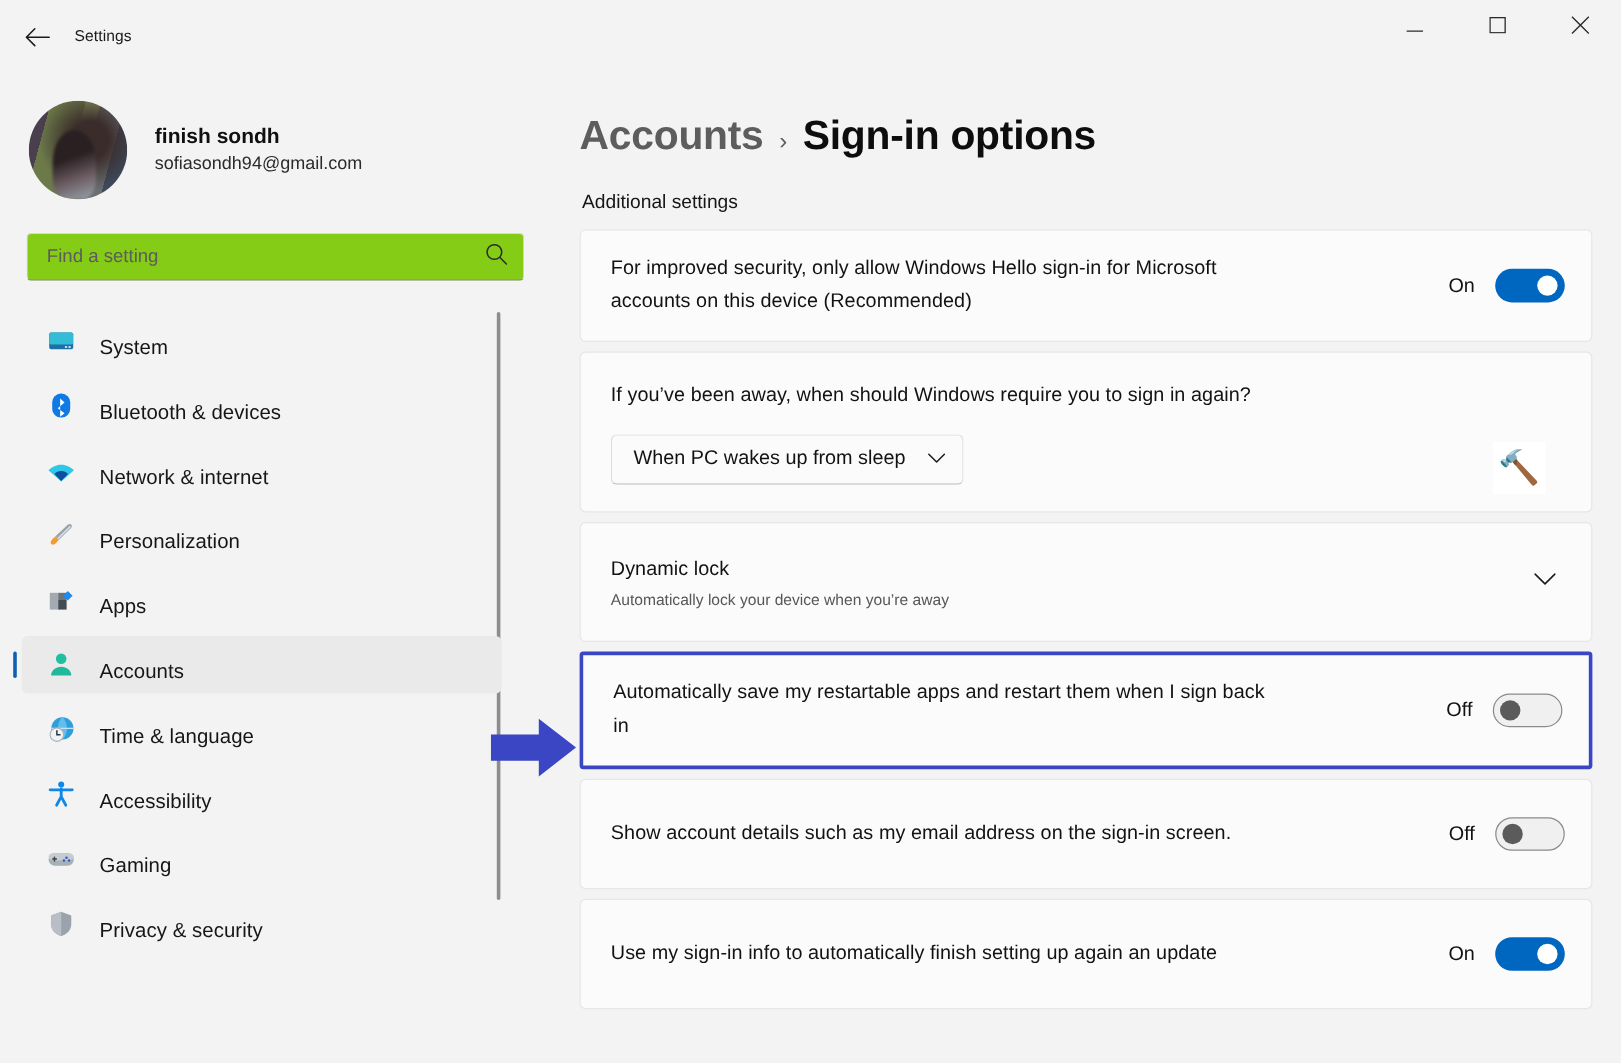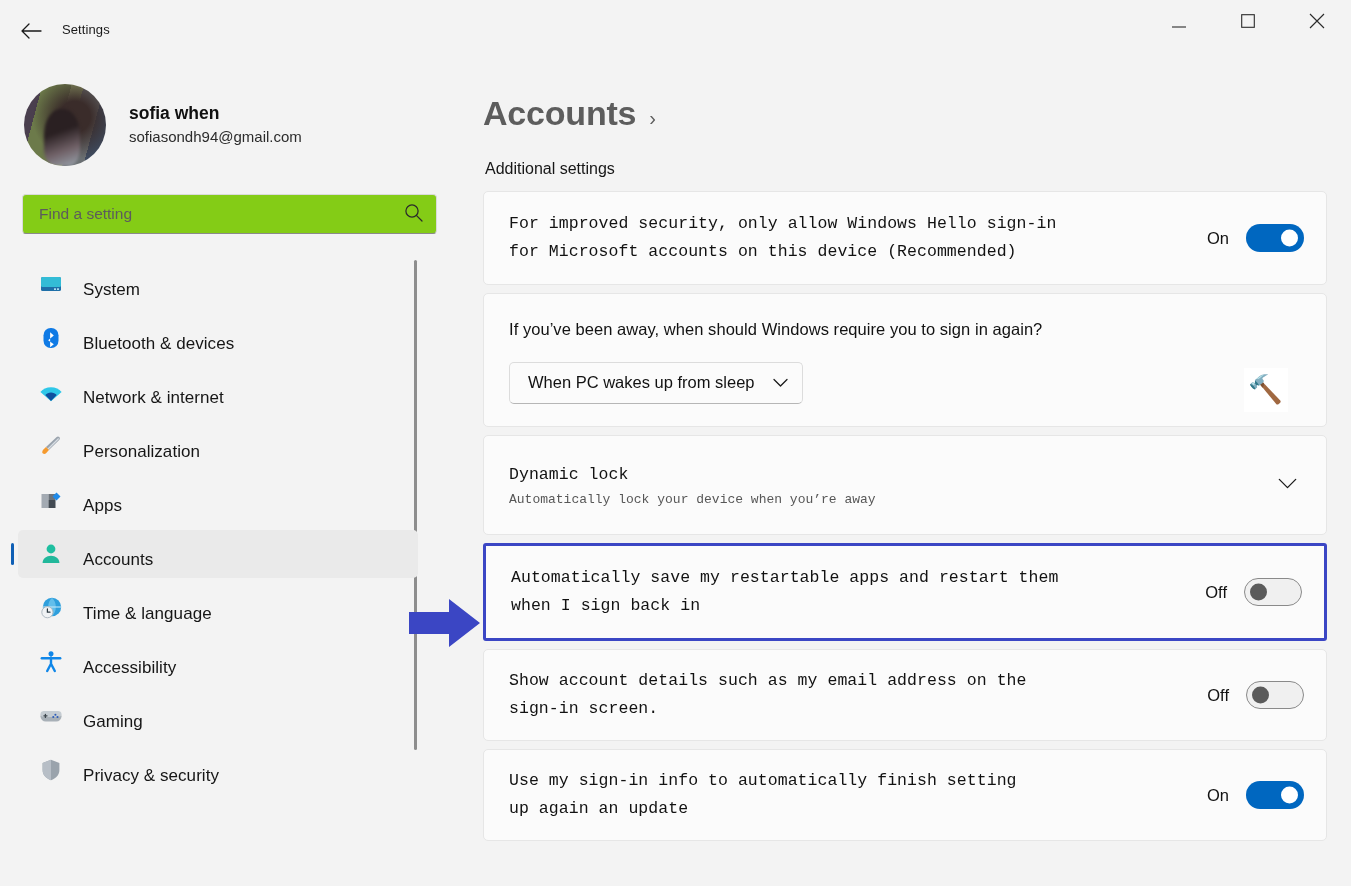--- a/index.html
+++ b/index.html
@@ -214,21 +214,21 @@
     padding: 0 22px 0 25px;
     display: flex;
     align-items: center;
     position: relative;
     min-height: 58px;
   }
   .card.highlighted {
     border: 3.5px solid #3b46c4;
     border-radius: 3px;
   }
-  .card-text { flex: 1; padding-right: 16px; font-family: Liberation Mono, monospace; }
+  .card-text { flex: 1; padding-right: 16px; }
   .card-title {
     font-size: 16.5px;
     color: #121212;
     line-height: 1.68;
     letter-spacing: .05px;
   }
   .card-sub {
     font-size: 13px;
     color: #575757;
     line-height: 1.5;
@@ -352,21 +352,21 @@
   </div>
 </div>
 
 <div class="body-wrap">
 
   <div class="sidebar">
 
     <div class="profile">
       <div class="avatar"></div>
       <div class="profile-text">
-        <div class="profile-name">sofia when</div>
+        <div class="profile-name">finish sondh</div>
         <div class="profile-email">sofiasondh94@gmail.com</div>
       </div>
     </div>
 
     <div class="search-box">
       <input type="text" placeholder="Find a setting" style="">
       <span>
         <svg width="19" height="19" viewBox="0 0 19 19" fill="none">
           <circle cx="8" cy="8" r="6.1" stroke="#2b2b2b" stroke-width="1.25"></circle>
           <path d="M12.6 12.6L18 18" stroke="#2b2b2b" stroke-width="1.25" stroke-linecap="round"></path>
@@ -490,20 +490,21 @@
         <span class="nav-label">Privacy &amp; security</span>
       </div>
     </div>
   </div>
 
   <div class="main">
 
     <div class="breadcrumb">
       <span class="crumb-parent">Accounts</span>
       <span class="crumb-sep">›</span>
+      <span class="crumb-current">Sign-in options</span>
     </div>
 
     <div class="section-label">Additional settings</div>
 
     <div class="card" style="min-height:94px">
       <div class="card-text">
         <div class="card-title" style="max-width:560px">For improved security, only allow Windows Hello sign-in for Microsoft accounts on this device (Recommended)</div>
       </div>
       <div class="card-right">
         <span class="toggle-state">On</span>

